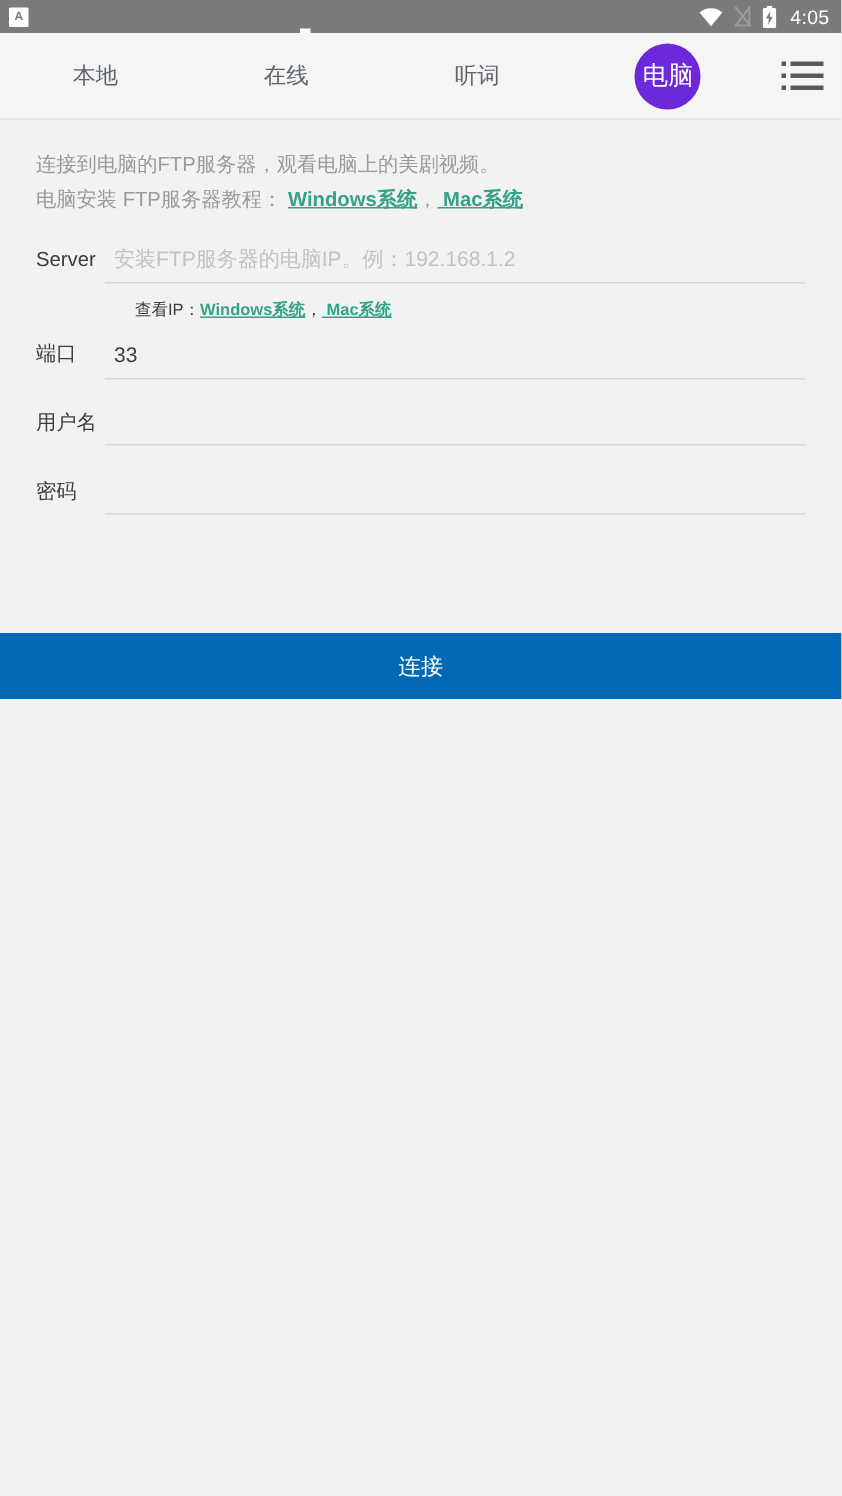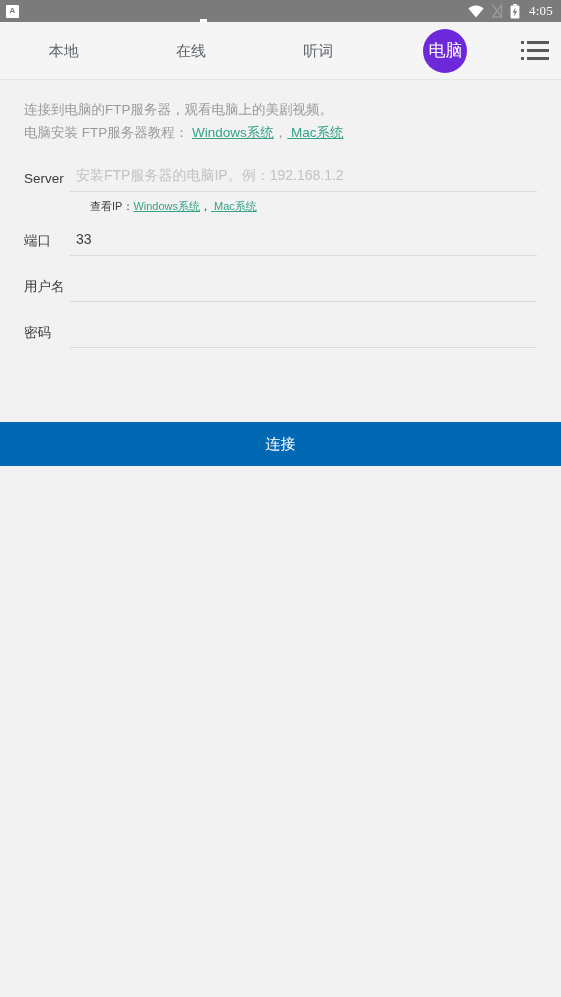--- a/index.html
+++ b/index.html
@@ -31,21 +31,20 @@
     font-weight: 700;
   }
   .status-right {
     display: flex; align-items: center; gap: 7px;
   }
   .status-time {
     color: #ffffff;
     font-size: 13px;
     letter-spacing: .2px;
     margin-left: 2px;
-    font-family: Liberation Serif, serif;
   }
   .notch {
     position: absolute;
     left: 200px;
     bottom: -1px;
     width: 7px; height: 4px;
     background: #ffffff;
   }
   .ico { display: block; }
 
@@ -111,28 +110,29 @@
   .intro-line {
     font-size: 13.5px;
     color: #9a9a9a;
     line-height: 23px;
     white-space: nowrap;
   }
   .link {
     color: #34a287;
     text-decoration: underline;
     cursor: pointer;
+    font-weight: bold;
   }
 
   .form {
     padding: 14px 24px 0 24px;
   }
   .field {
     display: flex;
-    align-items: flex-end;
+    align-items: center;
     height: 34px;
   }
   .field-label {
     font-size: 13.5px;
     color: #3c3c3c;
     width: 46px;
     flex: none;
     padding-bottom: 6px;
     white-space: nowrap;
   }

